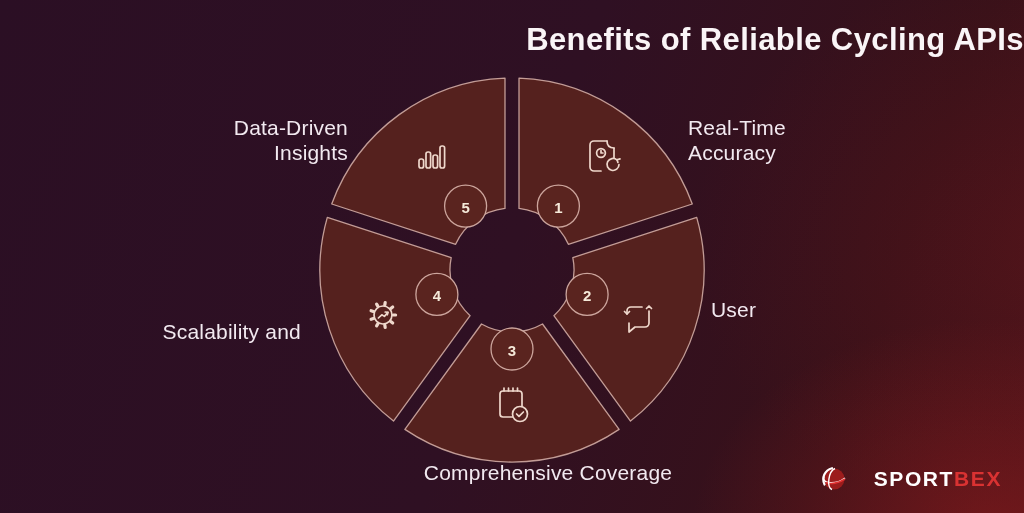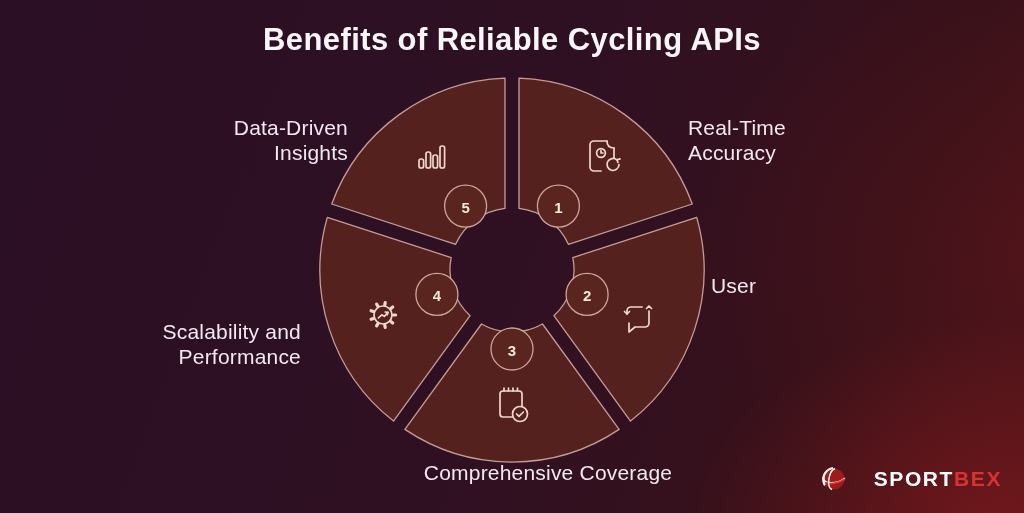--- a/index.html
+++ b/index.html
@@ -5,21 +5,21 @@
   html,body{margin:0;padding:0;}
   body{width:1024px;height:513px;font-family:"Liberation Sans",sans-serif;overflow:hidden;}
   #stage{
     position:relative;width:1024px;height:513px;
     background:
       radial-gradient(430px 300px at 97% 103%, rgba(150,28,28,.55), rgba(150,28,28,0) 70%),
       radial-gradient(520px 400px at 104% 48%, rgba(120,24,27,.30), rgba(120,24,27,0) 72%),
       linear-gradient(110deg,#2b0f24 0%,#2f1023 50%,#381119 82%,#44131a 100%);
   }
   .title{
-    position:absolute;top:22px;left:0;width:100%;text-align:center;
+    position:absolute;top:22px;left:0;width:100%;text-align:right;
     color:#faf5f7;font-size:31px;font-weight:bold;letter-spacing:.4px;margin:0;
   }
   .diagram-svg{position:absolute;left:302px;top:60px;width:420px;height:420px;}
   .wedge{fill:#55211e;stroke:#d9b4ab;stroke-opacity:.85;stroke-width:1.3;stroke-linejoin:round;}
   .numcircle{fill:#5a241f;stroke:#d9b4ab;stroke-opacity:.9;stroke-width:1.3;}
   .numtext{fill:#f5e9d9;font-size:15px;font-weight:bold;font-family:"Liberation Sans",sans-serif;text-anchor:middle;dominant-baseline:central;}
   .icon{stroke:#efd8cc;stroke-width:1.7;fill:none;stroke-linecap:round;stroke-linejoin:round;}
   .icon .fillbg{fill:#55211e;}
   .label{
     position:absolute;color:#f2e9f0;font-size:21px;font-weight:500;
@@ -112,24 +112,23 @@
     <span>Accuracy</span>
   </div>
 
   <div class="label right" style="top:116px;right:676px;">
     <span>Data-Driven</span><br>
     <span>Insights</span>
   </div>
 
   <div class="label right" style="top:284px;right:723px;margin-top:36px;">
     <span>Scalability and</span><br>
-    <span>Performance</span>
   </div>
 
-  <div class="label" style="top:274px;left:711px;">
+  <div class="label" style="top:298px;left:711px;">
     <span>User</span><br>
   </div>
 
   <div class="label center" style="top:461px;left:0;width:1024px;">
     <span>Comprehensive Coverage</span>
   </div>
 
   <div class="logo">
     <svg width="30" height="30" viewBox="0 0 30 30">
       <circle cx="15" cy="15" r="10.5" fill="#9c1c1c"></circle>

